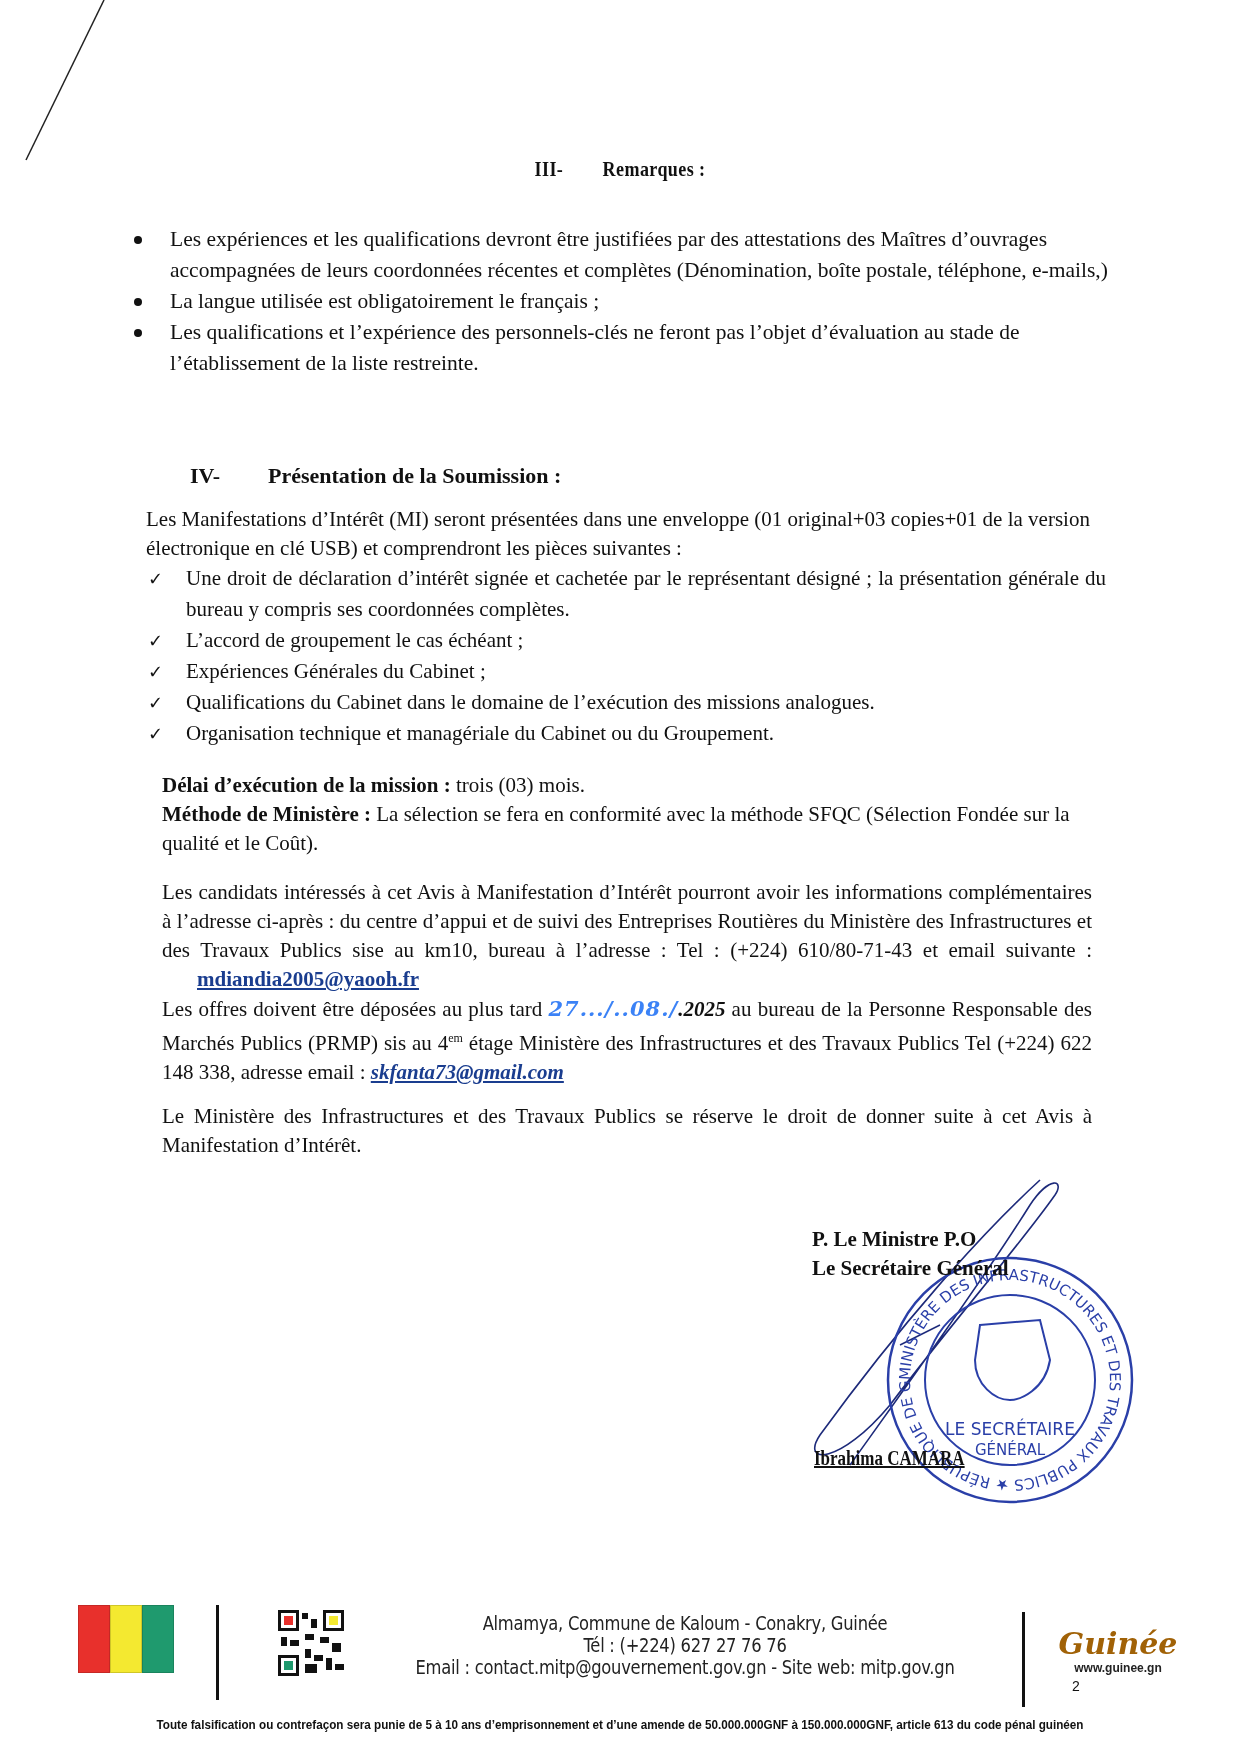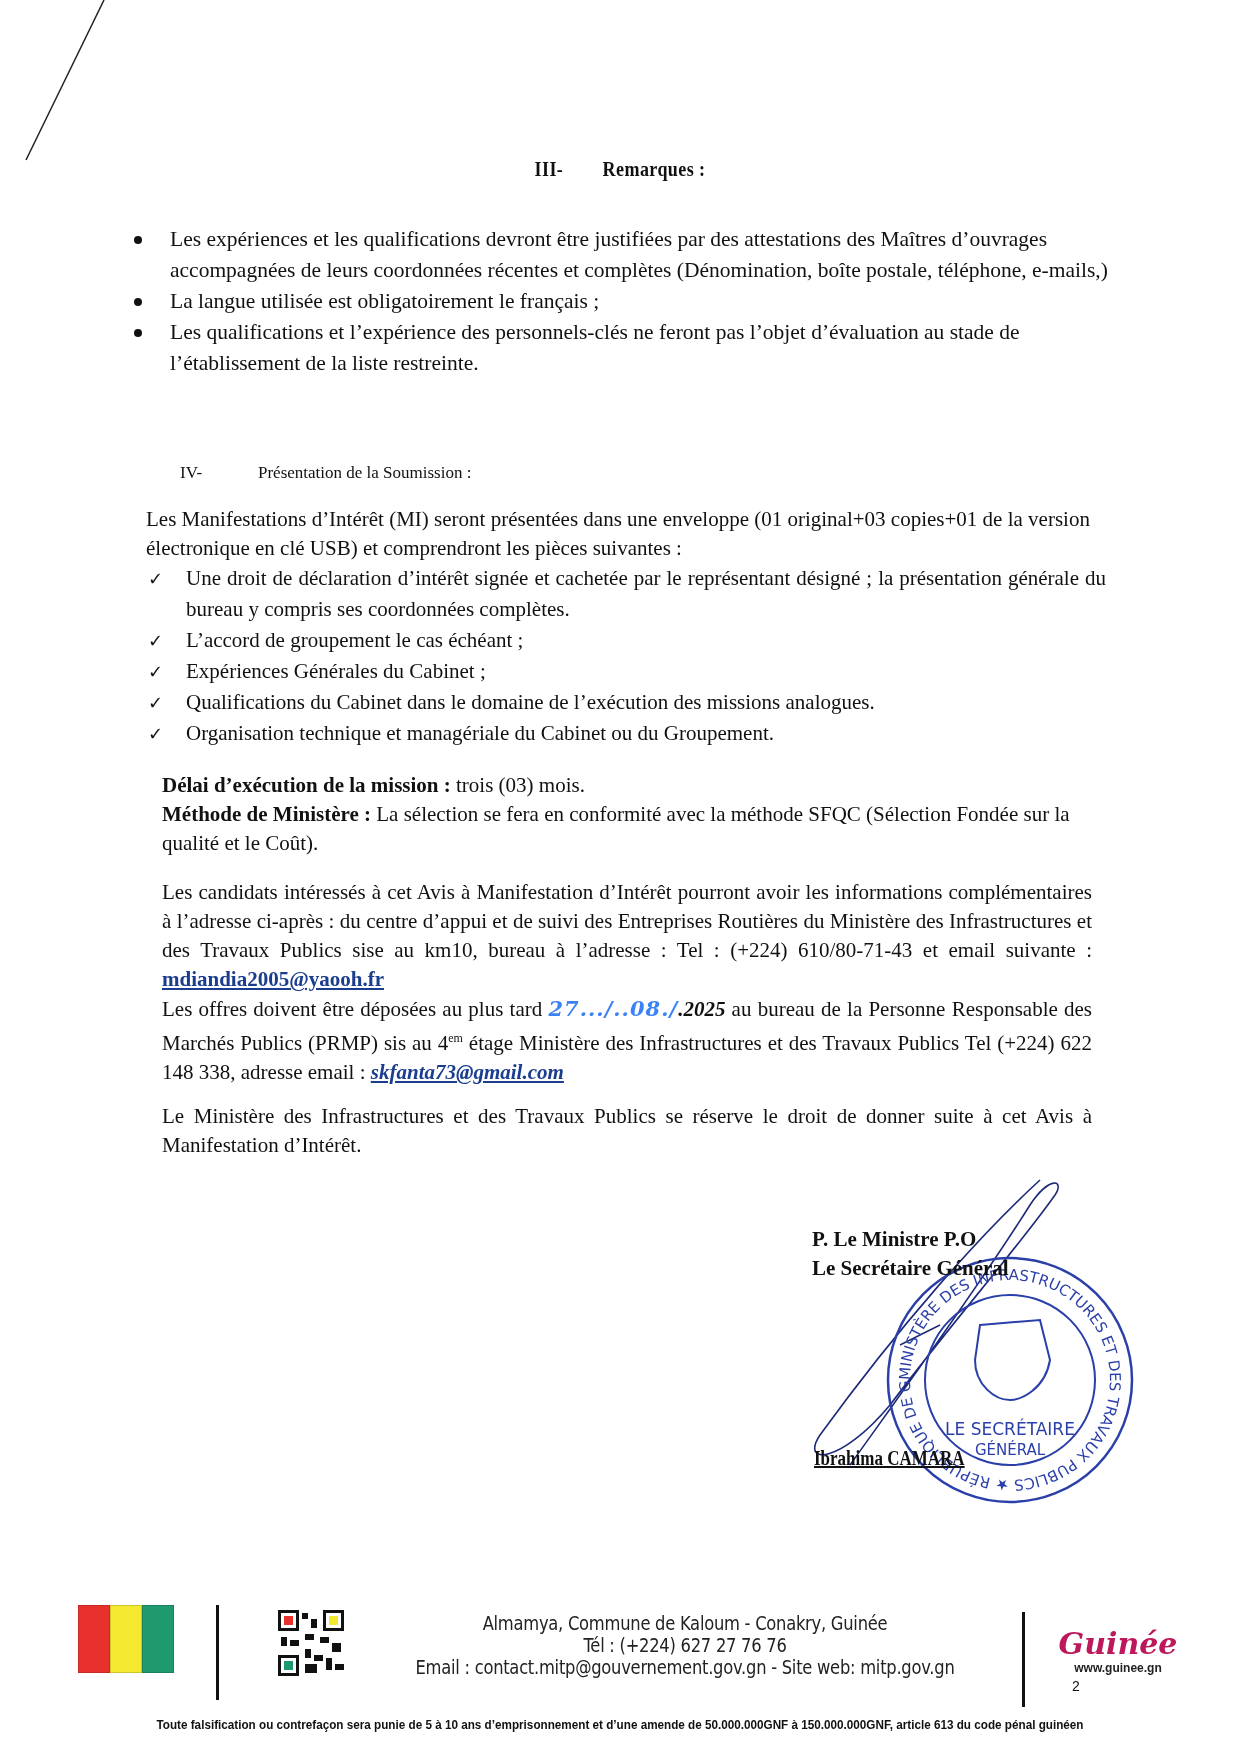--- a/index.html
+++ b/index.html
@@ -4,51 +4,51 @@
 <style>
   html, body { margin: 0; padding: 0; background: #ffffff; }
   body { width: 1240px; height: 1755px; position: relative; overflow: hidden; font-family: "Liberation Serif", serif; color: #111; }
   .abs { position: absolute; }
   .edge-line { left: 0; top: 0; width: 160px; height: 200px; }
   .heading3 { left: 0; width: 1240px; top: 156px; text-align: center; font-weight: bold; font-size: 22px; letter-spacing: 0.5px; transform: scaleX(0.82); }
   .heading3 .num { margin-right: 48px; }
   .bullets { left: 128px; top: 224px; width: 980px; font-size: 21.5px; line-height: 31px; }
   .bullets li { list-style: none; position: relative; padding-left: 42px; margin: 0; }
   .bullets li .dot { position: absolute; left: 6px; top: 12px; width: 8px; height: 8px; border-radius: 50%; background: #111; }
-  .heading4 { left: 180px; top: 463px; font-weight: normal; font-size: 17px; }
+  .heading4 { left: 190px; top: 463px; font-weight: bold; font-size: 22px; }
   .heading4 .num { display: inline-block; width: 78px; }
   .intro { left: 146px; top: 505px; width: 950px; font-size: 21px; line-height: 29px; }
   .checks { left: 146px; top: 563px; width: 960px; font-size: 21px; line-height: 31px; }
   .checks li { list-style: none; position: relative; padding-left: 40px; margin: 0; }
   .checks li .ck { position: absolute; left: 2px; top: 0; font-family: "DejaVu Sans", sans-serif; font-size: 18px; }
   .checks li.wrap { text-align: justify; }
   .meta { left: 162px; top: 771px; width: 930px; font-size: 21px; line-height: 29px; }
   .meta b { font-weight: bold; text-align: center; }
   .para { left: 162px; width: 930px; font-size: 21px; line-height: 29px; text-align: justify; }
   .p1 { top: 878px; }
   .p2 { top: 1102px; }
   .link { color: #1a3d8f; text-decoration: underline; }
-  .link.bold { font-weight: bold; }
+  .link.bold { font-weight: bold; margin-left: 35px; }
   .link.italic { font-style: italic; font-weight: bold; }
   .hand-date { font-family: "DejaVu Serif", serif; font-style: italic; font-weight: bold; color: #3b82f6; letter-spacing: 1px; }
   .printed-year { font-style: italic; font-weight: bold; }
   sup { font-size: 12px; }
   .sign-block { left: 812px; top: 1225px; font-weight: bold; font-size: 21px; line-height: 29px; font-family: "Liberation Serif", serif; }
   .signatory { left: 814px; top: 1447px; font-weight: bold; font-size: 20px; text-decoration: underline; transform: scaleX(0.85); transform-origin: left; }
   .stamp { left: 880px; top: 1250px; width: 260px; height: 260px; }
   .scribble { left: 780px; top: 1175px; width: 330px; height: 300px; }
   .footer-flag { left: 78px; top: 1605px; width: 96px; height: 68px; display: flex; }
   .footer-flag span { flex: 1; border: 1px solid rgba(0,0,0,0.15); }
   .vsep { width: 3px; background: #111; }
   .vsep1 { left: 216px; top: 1605px; height: 95px; }
   .vsep2 { left: 1022px; top: 1612px; height: 95px; }
   .qr { left: 278px; top: 1610px; width: 66px; height: 66px; }
   .contact { left: 350px; top: 1612px; width: 670px; text-align: center; font-family: "DejaVu Sans", sans-serif; font-size: 19px; line-height: 22px; color: #222; transform: scaleX(0.86); letter-spacing: -0.3px; }
   .brand { left: 1048px; top: 1612px; width: 140px; height: 80px; text-align: center; }
-  .brand-word { font-family: "DejaVu Serif", serif; font-style: italic; font-weight: bold; color: #be185d; font-size: 30px; display: block; margin-top: 14px; }
+  .brand-word { font-family: "DejaVu Serif", serif; font-style: italic; font-weight: bold; color: #a16207; font-size: 30px; display: block; margin-top: 14px; }
   .brand-url { font-family: "Liberation Sans", sans-serif; font-size: 12px; font-weight: bold; color: #222; display: block; }
   .page-no { left: 1072px; top: 1678px; font-family: "Liberation Sans", sans-serif; font-size: 14px; }
   .legal { left: 0; width: 1240px; top: 1717px; text-align: center; font-family: "Liberation Sans", sans-serif; font-weight: bold; font-size: 13px; color: #111; transform: scaleX(0.9); }
 </style>
 </head>
 <body>
 
 <svg class="abs edge-line" viewBox="0 0 160 200">
   <line x1="104" y1="0" x2="26" y2="160" stroke="#222" stroke-width="1.5"></line>
 </svg>

